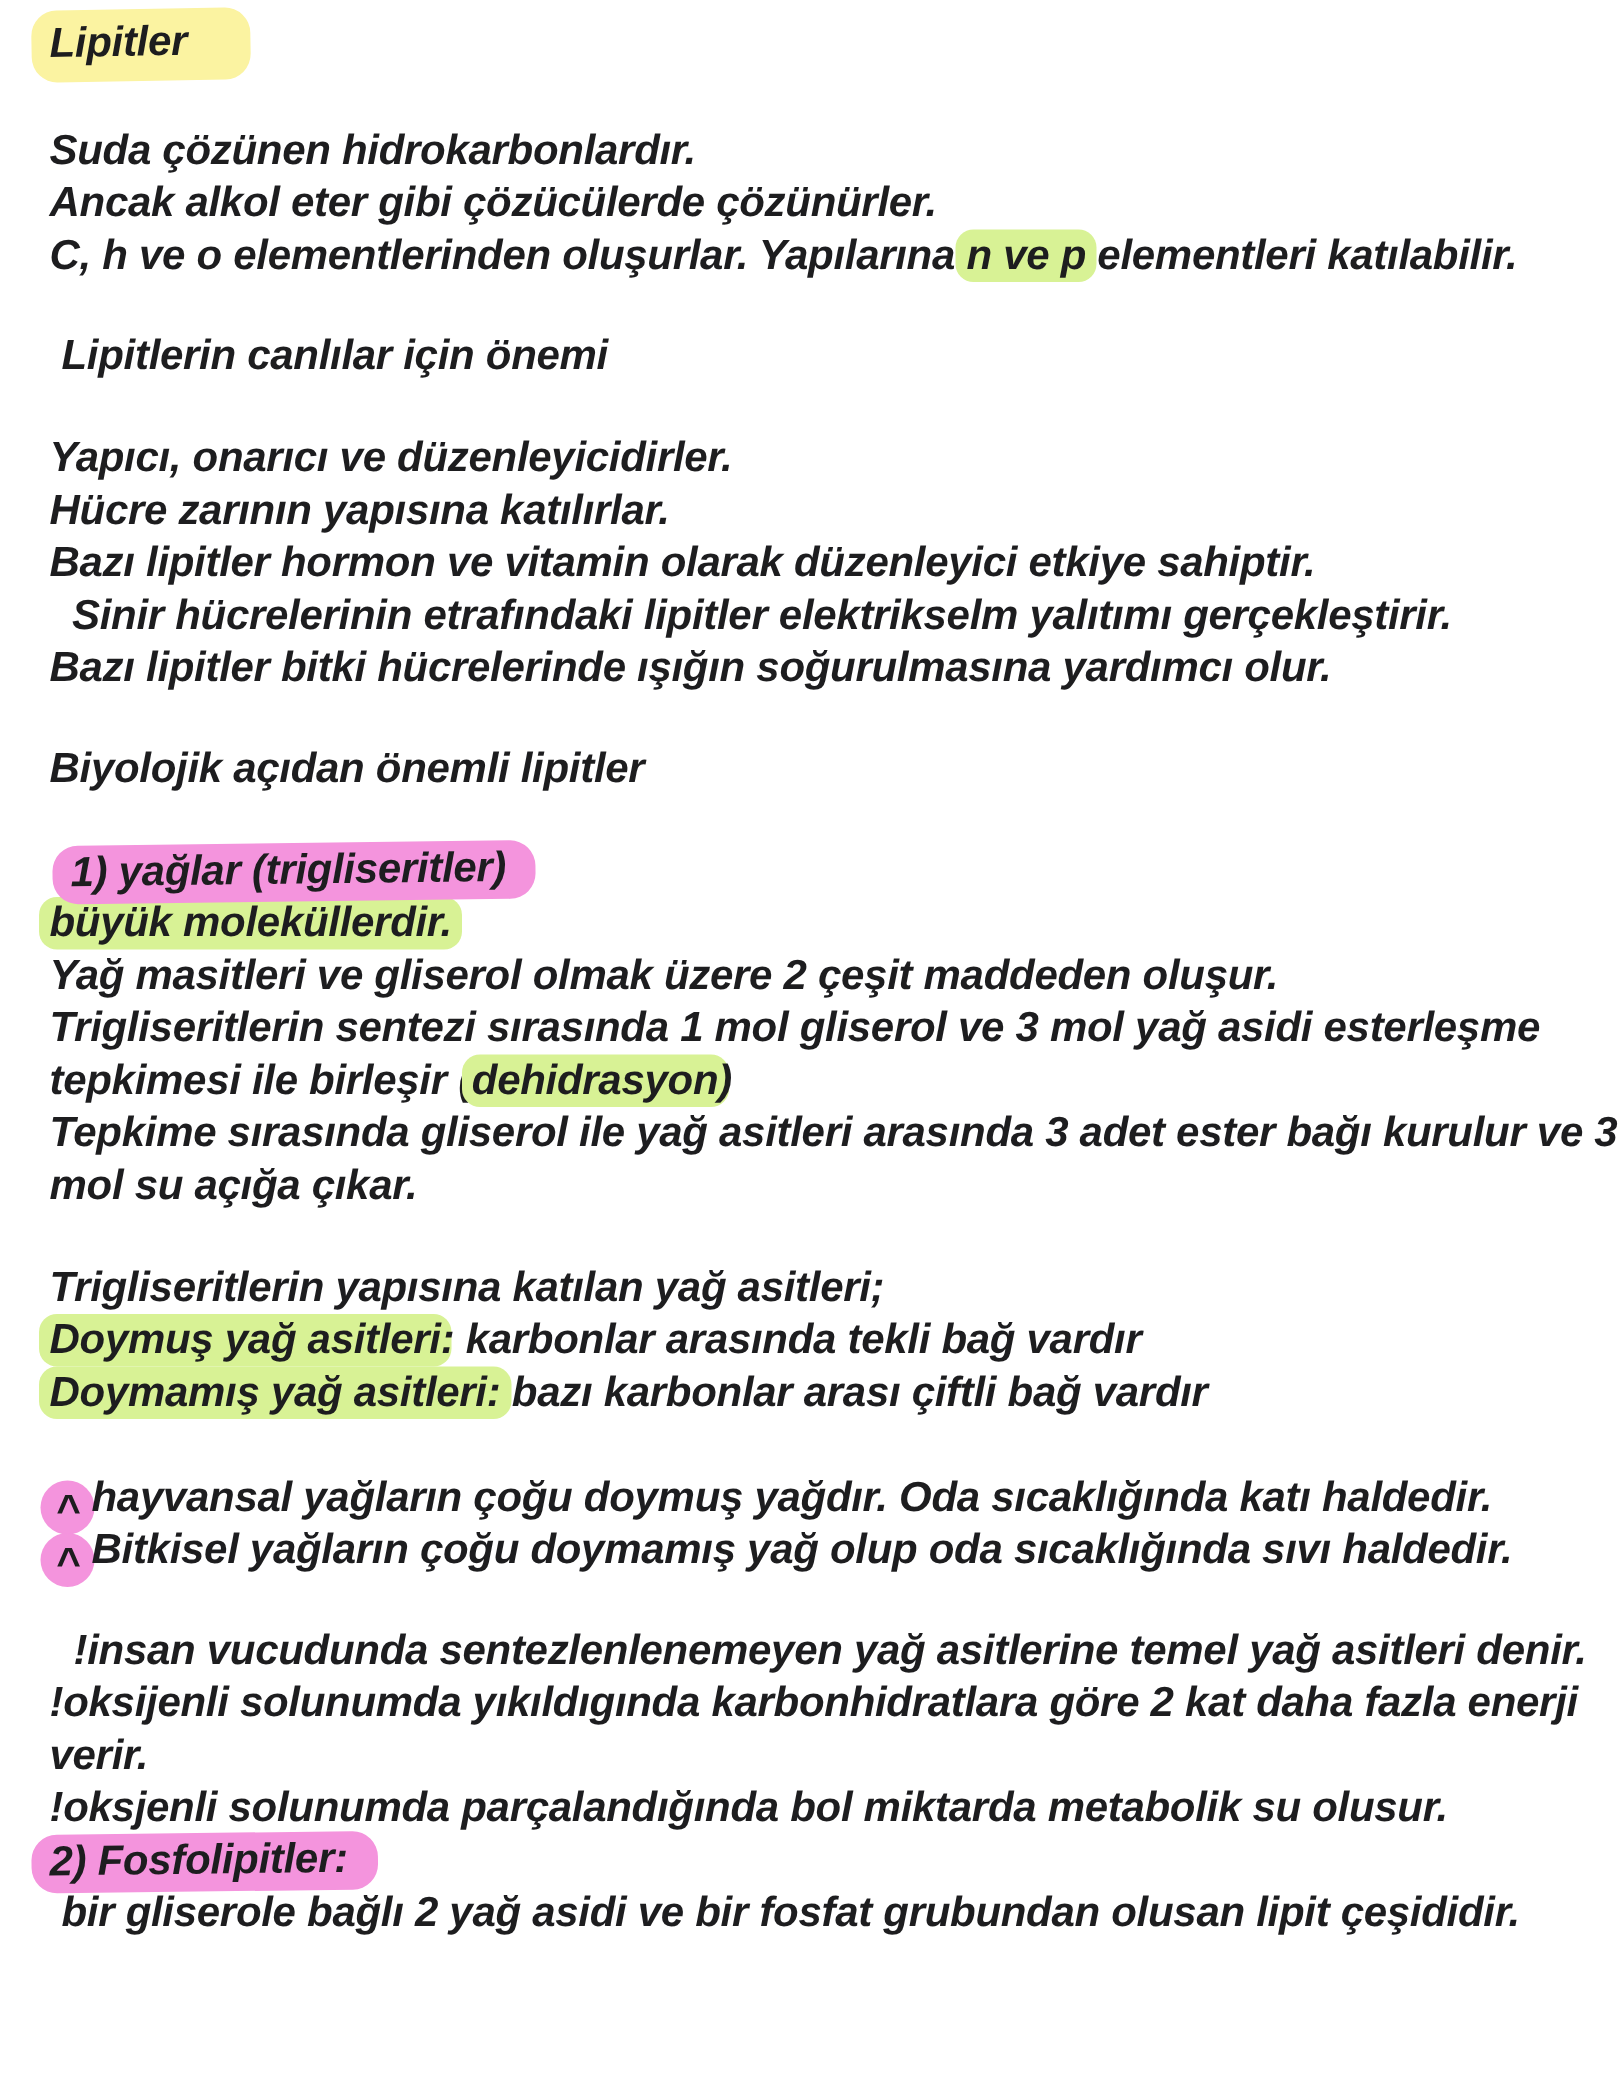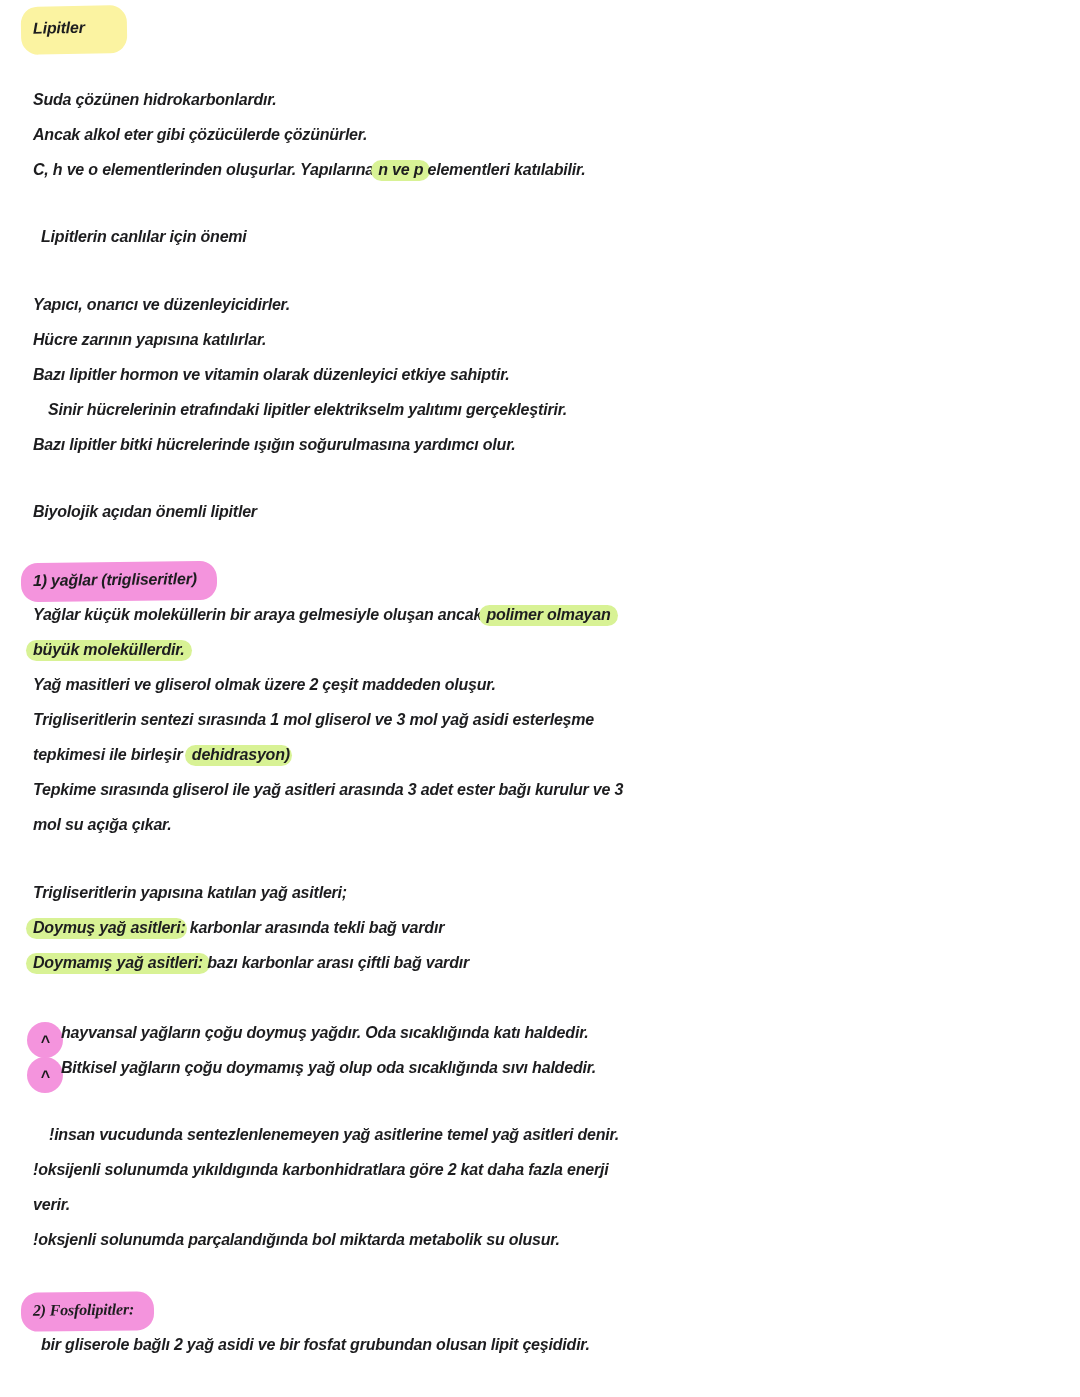--- a/index.html
+++ b/index.html
@@ -14,21 +14,21 @@
   body{
     width:1080px;height:1397px;overflow:hidden;background:var(--bg);
     font-family:"Liberation Sans", sans-serif;
   }
   .page{
     width:1080px;height:1397px;
     padding:6px 14px 0 33px;
     color:var(--ink);
     font-style:italic;
     font-weight:600;
-    font-size:16px;
+    font-size:28px;
     line-height:35px;
     letter-spacing:-0.2px;
   }
   .line{
     white-space:nowrap;
     height:35px;
   }
   .line.heading{height:48px;line-height:44px;}
   .hl{
     border-radius:12px;
@@ -74,33 +74,32 @@
       <div class="line" style="margin-top: 28px;"><span>Suda çözünen hidrokarbonlardır.</span></div>
       <div class="line"><span>Ancak alkol eter gibi çözücülerde çözünürler.</span></div>
       <div class="line"><span>C, h ve o elementlerinden oluşurlar. Yapılarına </span><span class="hl hl-green">n ve p</span><span> elementleri katılabilir.</span></div>
       <div class="line" style="margin-top: 32px; padding-left: 8px;"><span>Lipitlerin canlılar için önemi</span></div>
       <div class="line" style="margin-top: 33px;"><span>Yapıcı, onarıcı ve düzenleyicidirler.</span></div>
       <div class="line"><span>Hücre zarının yapısına katılırlar.</span></div>
       <div class="line"><span>Bazı lipitler hormon ve vitamin olarak düzenleyici etkiye sahiptir.</span></div>
       <div class="line" style="padding-left: 3px; margin-left: 12px;"><span>Sinir hücrelerinin etrafındaki lipitler elektrikselm yalıtımı gerçekleştirir.</span></div>
       <div class="line"><span>Bazı lipitler bitki hücrelerinde ışığın soğurulmasına yardımcı olur.</span></div>
       <div class="line" style="margin-top: 32px;"><span>Biyolojik açıdan önemli lipitler</span></div>
-      <div class="line" style="margin-top: 33px;"><span class="hl hl-pink">1) yağlar (trigliseritler)</span></div>
-      <div class="line"><span>Yağlar küçük moleküllerin bir araya gelmesiyle oluşan ancak </span><span class="hl hl-green">polimer olmayan</span></div>
+      <div class="line" style="margin-top: 33px; margin-left: 14px;"><span class="hl hl-pink">1) yağlar (trigliseritler)</span></div>
       <div class="line"><span class="hl hl-green">büyük moleküllerdir.</span></div>
       <div class="line"><span>Yağ masitleri ve gliserol olmak üzere 2 çeşit maddeden oluşur.</span></div>
       <div class="line"><span>Trigliseritlerin sentezi sırasında 1 mol gliserol ve 3 mol yağ asidi esterleşme</span></div>
       <div class="line"><span>tepkimesi ile birleşir (</span><span class="hl hl-green">dehidrasyon</span><span>)</span></div>
       <div class="line"><span>Tepkime sırasında gliserol ile yağ asitleri arasında 3 adet ester bağı kurulur ve 3</span></div>
       <div class="line"><span>mol su açığa çıkar.</span></div>
       <div class="line" style="margin-top: 33px;"><span>Trigliseritlerin yapısına katılan yağ asitleri;</span></div>
       <div class="line"><span class="hl hl-green">Doymuş yağ asitleri</span><span>: karbonlar arasında tekli bağ vardır</span></div>
       <div class="line"><span class="hl hl-green">Doymamış yağ asitleri:</span><span> bazı karbonlar arası çiftli bağ vardır</span></div>
       <div class="line" style="margin-top: 35px;"><span class="caret-circle">^</span><span>hayvansal yağların çoğu doymuş yağdır. Oda sıcaklığında katı haldedir.</span></div>
       <div class="line"><span class="caret-circle">^</span><span>Bitkisel yağların çoğu doymamış yağ olup oda sıcaklığında sıvı haldedir.</span></div>
       <div class="line" style="margin-top: 32px; margin-left: 16px;"><span>!insan vucudunda sentezlenlenemeyen yağ asitlerine temel yağ asitleri denir.</span></div>
       <div class="line"><span>!oksijenli solunumda yıkıldıgında karbonhidratlara göre 2 kat daha fazla enerji</span></div>
       <div class="line"><span>verir.</span></div>
       <div class="line"><span>!oksjenli solunumda parçalandığında bol miktarda metabolik su olusur.</span></div>
-      <div class="line" style="margin-top: 35px; font-family: Liberation Serif, serif;"><span class="hl hl-pink">2) Fosfolipitler:</span></div>
+      <div class="line" style=""><span class="hl hl-pink">2) Fosfolipitler:</span></div>
       <div class="line" style="padding-left: 8px;"><span>bir gliserole bağlı 2 yağ asidi ve bir fosfat grubundan olusan lipit çeşididir.</span></div>
     </div>
 </div>
 
 </body></html>

